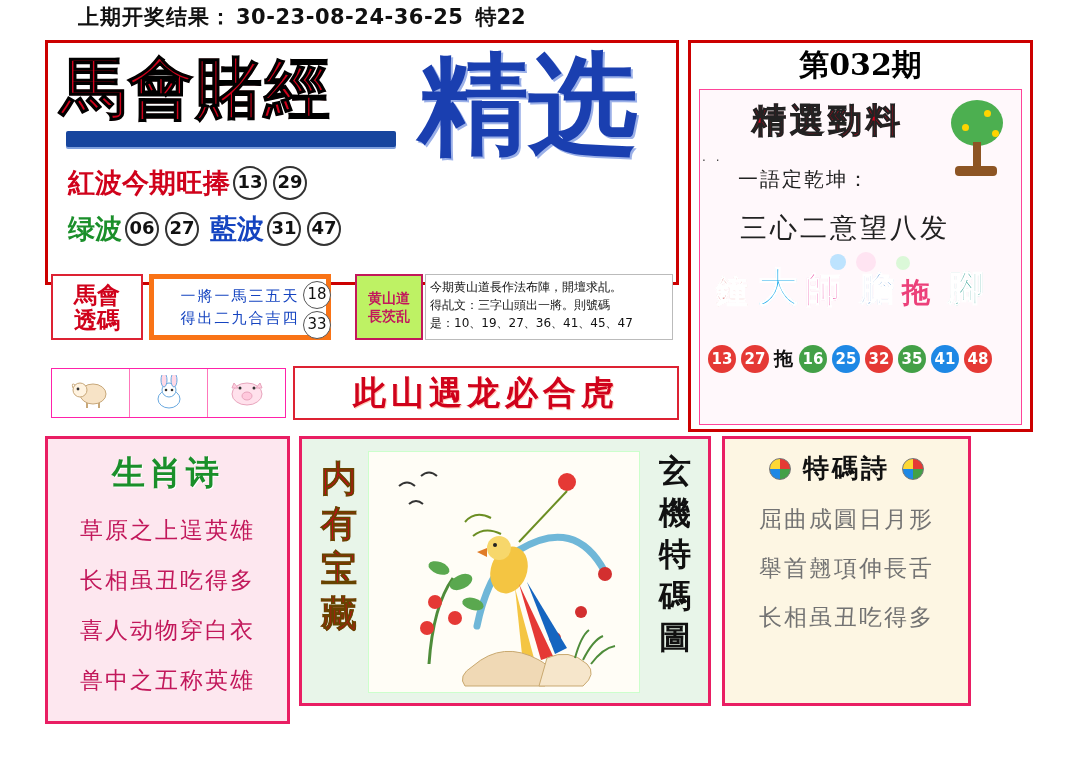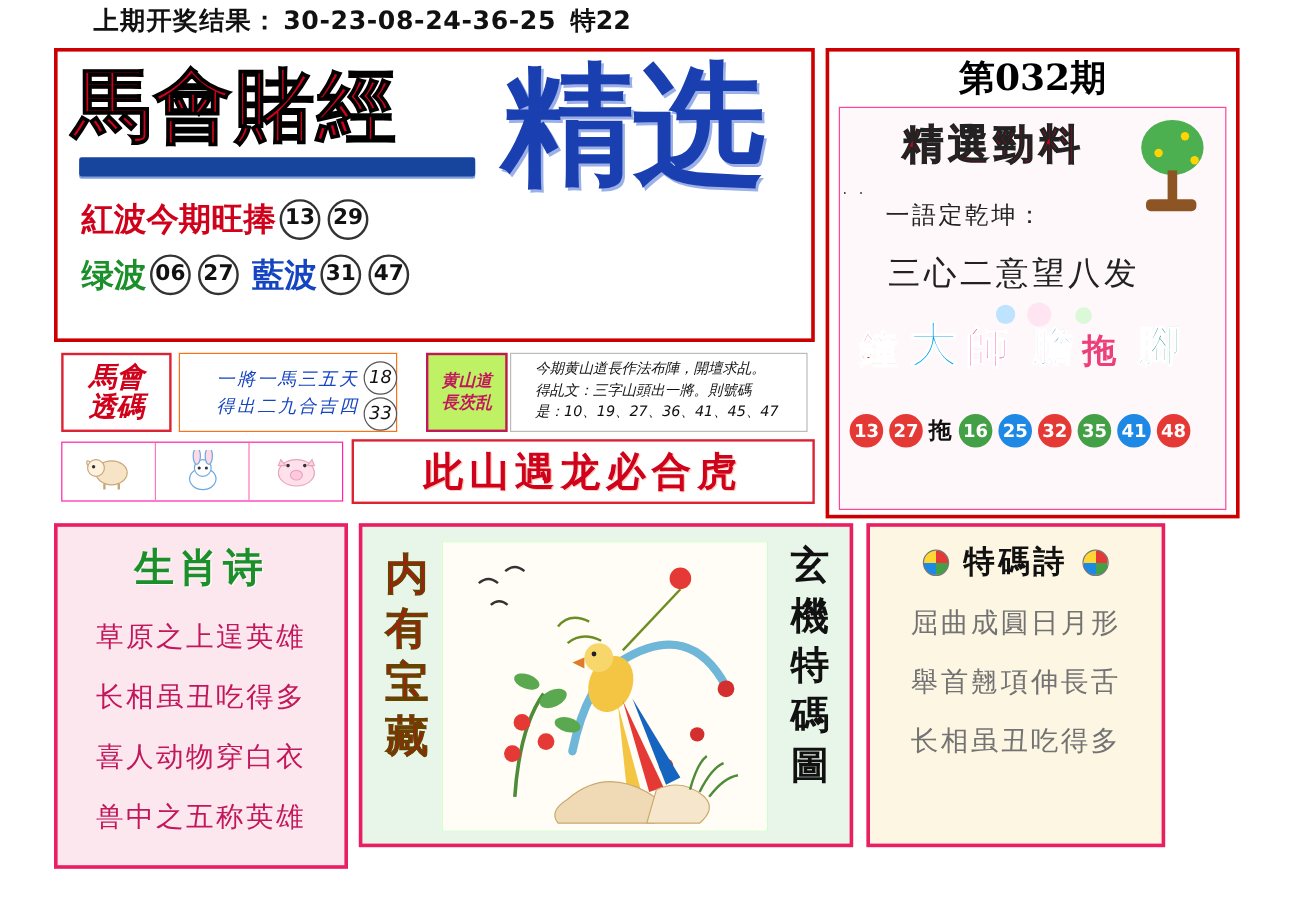--- a/index.html
+++ b/index.html
@@ -63,34 +63,34 @@
   .blue{color:#1544c0;}
   .ball{
     display:inline-block;width:30px;height:30px;line-height:28px;
     border-radius:50%;border:2px solid #333;background:#fff;color:#111;
     font-size:18px;text-align:center;margin:0 3px;font-weight:bold;
     font-family:"DejaVu Sans","Liberation Sans",sans-serif;
   }
 
   
   .midrow{
-    position:absolute;left:45px;top:292px;width:634px;height:74px;font-style:italic;
+    position:absolute;left:45px;top:272px;width:634px;height:74px;
   }
   .box-mahui{
     position:absolute;left:6px;top:2px;width:92px;height:66px;
     border:2px solid #d23;background:#fff;box-sizing:border-box;
     display:flex;flex-direction:column;align-items:center;justify-content:center;
   }
   .box-mahui span{
     font-size:23px;font-weight:bold;color:#d0021b;line-height:1.1;
     font-family:"DejaVu Serif","Liberation Serif",serif;
   }
   .box-poem{
     position:absolute;left:104px;top:2px;width:182px;height:66px;
-    border:1px solid #f97316;background:#fff;box-sizing:border-box;
+    border:5px solid #f97316;background:#fff;box-sizing:border-box;
     display:flex;flex-direction:column;justify-content:center;
   }
   .box-poem div{
     font-size:15px;color:#1544c0;text-align:center;letter-spacing:2px;
     font-family:"DejaVu Serif","Liberation Serif",serif;line-height:1.5;
   }
   .sm-ball{
     position:absolute;width:26px;height:26px;line-height:24px;border-radius:50%;
     border:1px solid #555;background:#fff;text-align:center;font-size:15px;color:#111;
   }
@@ -99,21 +99,21 @@
     border:2px solid #c2185b;background:#bef264;box-sizing:border-box;
     display:flex;flex-direction:column;align-items:center;justify-content:center;
   }
   .box-huang span{
     font-size:14px;font-weight:bold;color:#c2185b;line-height:1.3;
     font-family:"DejaVu Serif","Liberation Serif",serif;
   }
   .box-text{
     position:absolute;left:380px;top:2px;width:248px;height:66px;
     border:1px solid #bbb;background:#fff;box-sizing:border-box;
-    padding:3px 20px;
+    padding:3px 4px;
   }
   .box-text div{font-size:12px;color:#111;line-height:1.5;}
 
   
   .zodiac{
     position:absolute;left:51px;top:368px;width:235px;height:50px;
     border:1px solid #f2a;background:#fff;box-sizing:border-box;display:flex;
   }
   .zodiac .cell{
     flex:1;border-right:1px solid #f7b;display:flex;align-items:center;justify-content:center;

